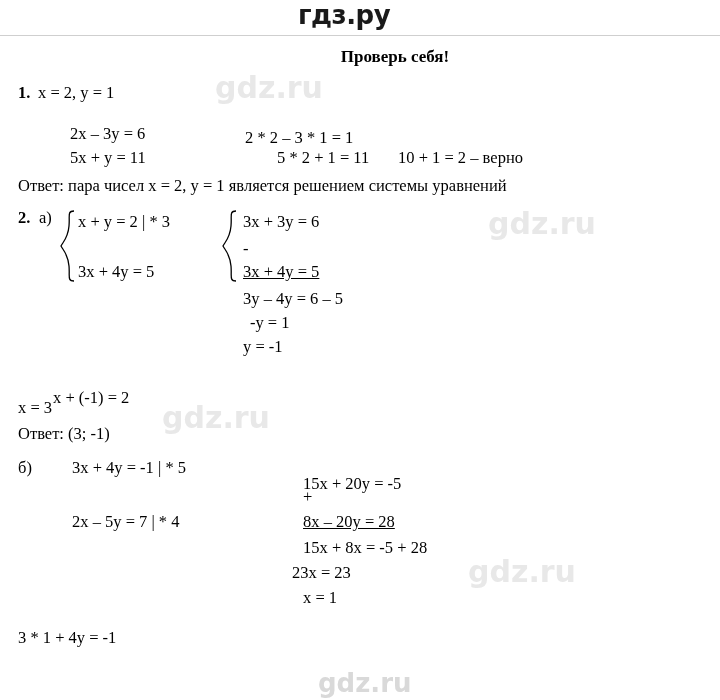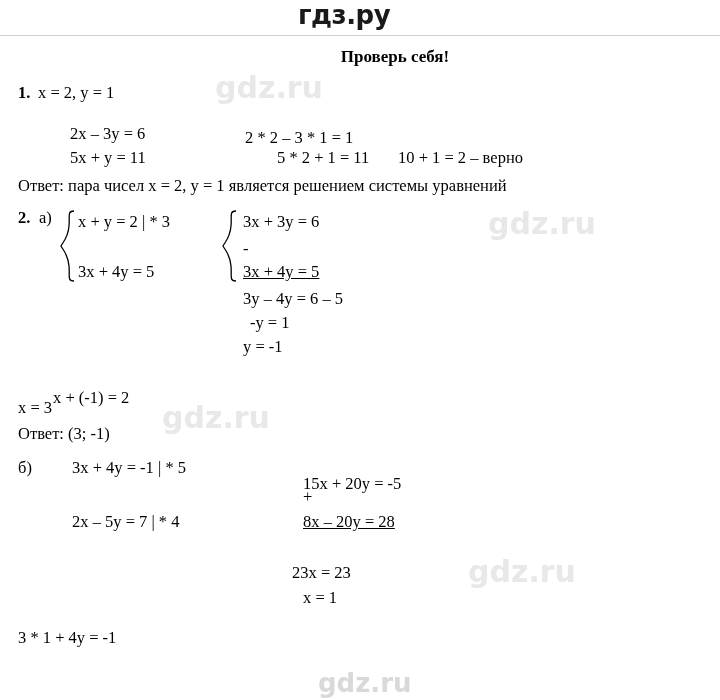--- a/index.html
+++ b/index.html
@@ -147,19 +147,20 @@
     <div class="t" style="left:18px; top:424px;">Ответ: (3; -1)</div>
 
     <div class="t" style="left:18px; top:458px;">б)</div>
     <div class="t" style="left:72px; top:458px;">3x + 4y = -1 | * 5</div>
     <div class="t" style="left:72px; top:512px;">2x – 5y = 7 | * 4</div>
 
     <div class="t" style="left:303px; top:442px;margin-top:32px;">15x + 20y = -5</div>
     <div class="t" style="left:303px; top:487px;">+</div>
     <div class="t underline" style="left:303px; top:512px;text-align:right;">8x – 20y = 28</div>
 
+    <div class="t" style="left:303px; top:538px;">15x + 8x = -5 + 28</div>
     <div class="t" style="left:292px; top:563px;">23x = 23</div>
     <div class="t" style="left:303px; top:588px;">x = 1</div>
 
     <div class="t" style="left:18px; top:620px;margin-top:8px;">3 * 1 + 4y = -1</div>
 
   </div>
 </div>
 
 </body></html>

